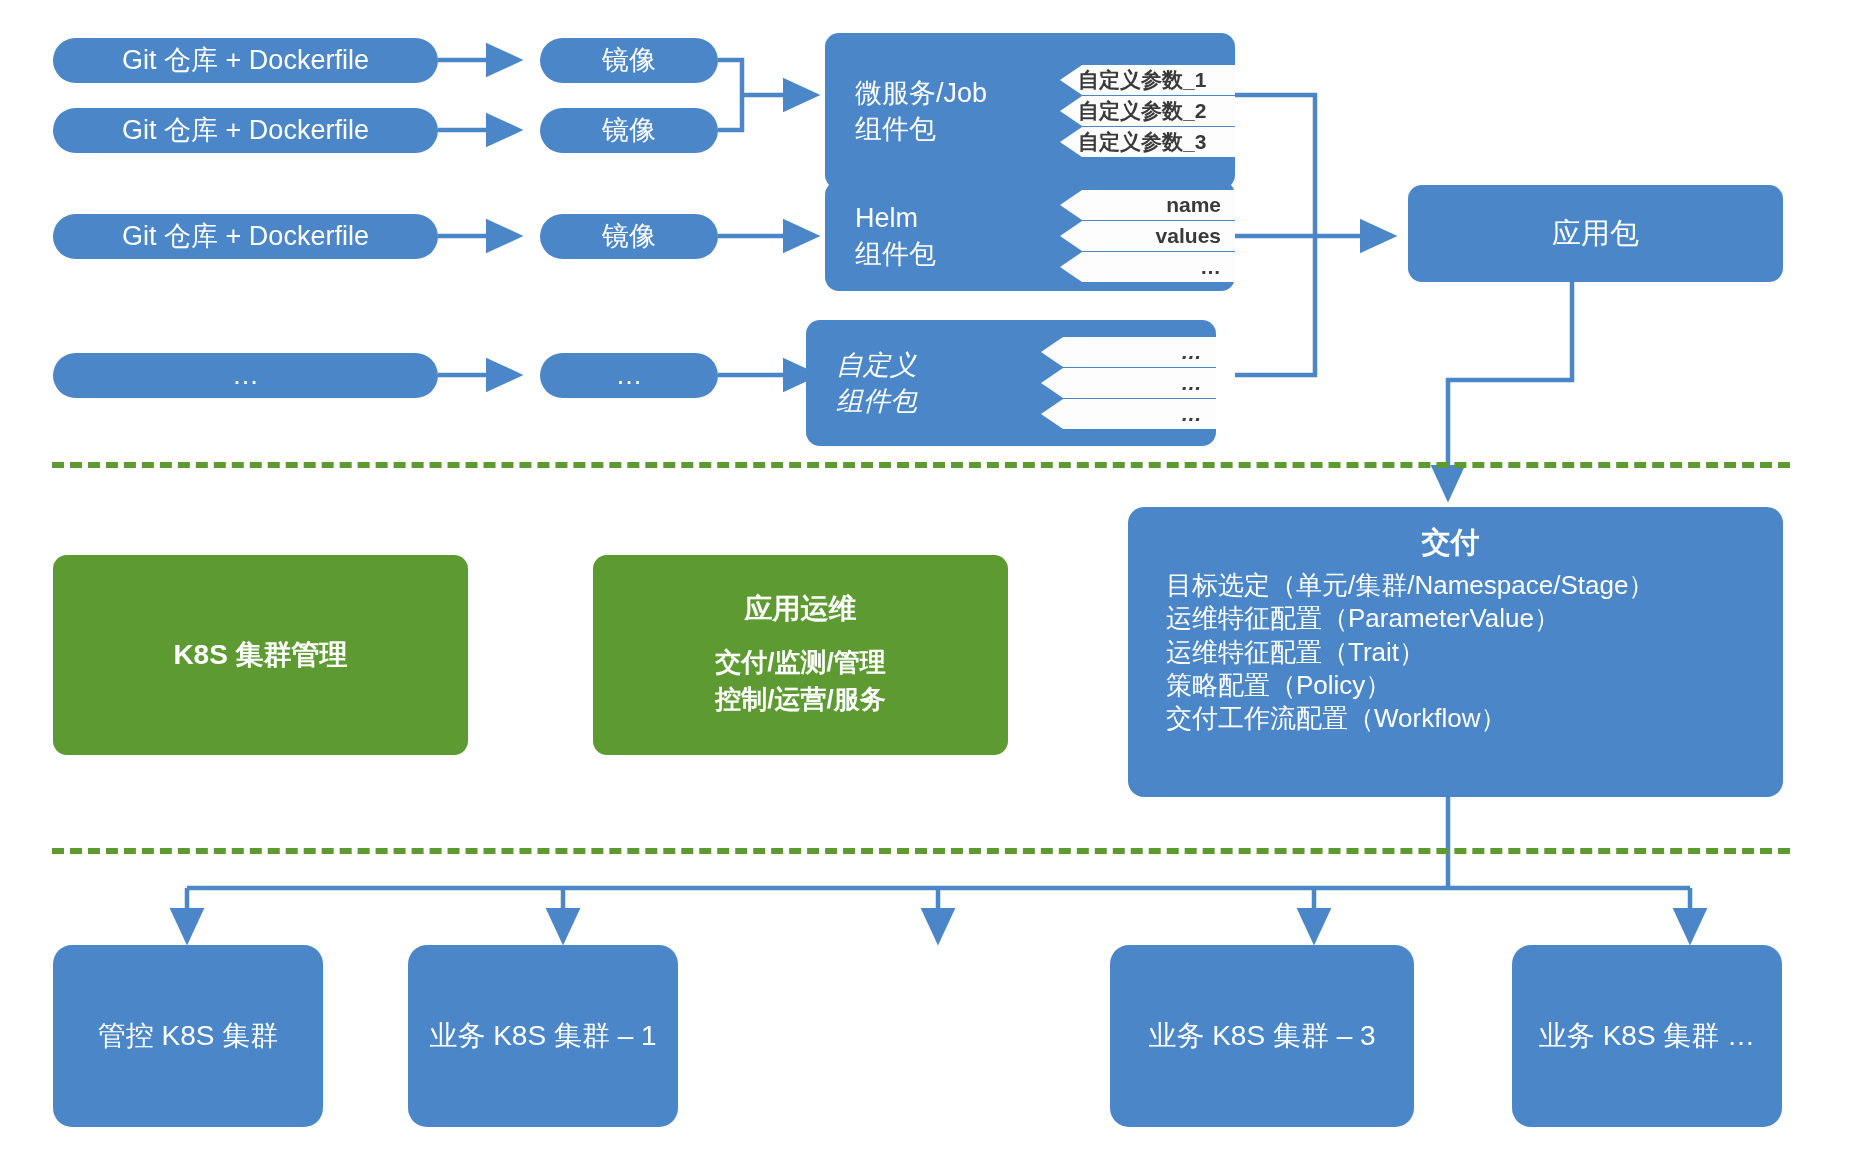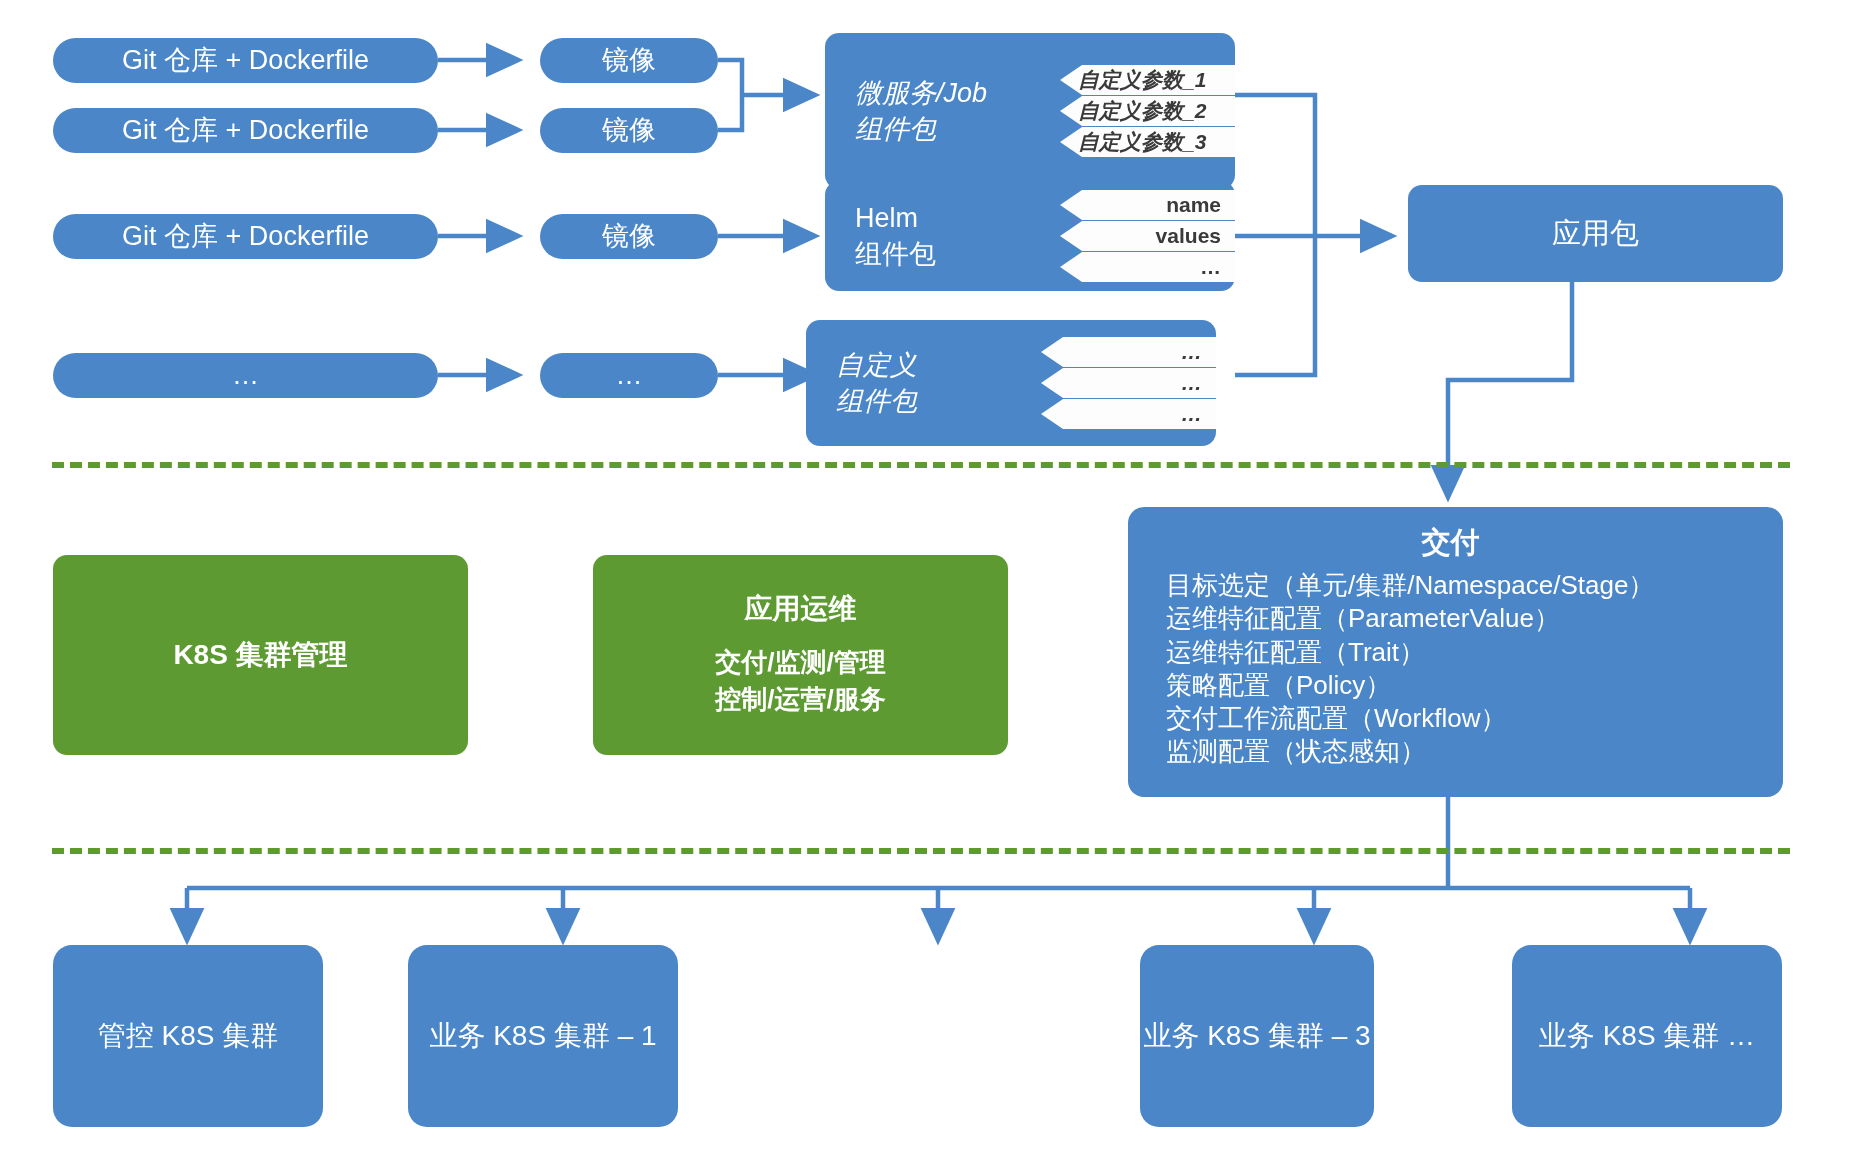--- a/index.html
+++ b/index.html
@@ -203,21 +203,21 @@
   <div class="node pill lbl-27" style="left:540px; top:108px; width:178px; height:45px;">
     <span>镜像</span>
   </div>
   <div class="node pill lbl-27" style="left:540px; top:214px; width:178px; height:45px;">
     <span>镜像</span>
   </div>
   <div class="node pill lbl-27" style="left:540px; top:353px; width:178px; height:45px;">
     <span>…</span>
   </div>
 
-  <div class="pkgbox" style="position:absolute; left:825px; top:33px; width:410px; height:156px;font-style:italic;">
+  <div class="pkgbox" style="position:absolute; left:825px; top:33px; width:410px; height:156px;">
     <div class="pkg-title">微服务/Job
 组件包</div>
     <div class="chips">
       <div class="chip center">
         <span>自定义参数_1</span>
       </div>
       <div class="chip center">
         <span>自定义参数_2</span>
       </div>
       <div class="chip center">
@@ -272,29 +272,28 @@
 控制/运营/服务</span>
   </div>
 
   <div class="delivery" style="left:1128px; top:507px; width:655px; height:290px;">
     <div class="delivery-title">交付</div>
     <div class="delivery-line">目标选定（单元/集群/Namespace/Stage）</div>
     <div class="delivery-line">运维特征配置（ParameterValue）</div>
     <div class="delivery-line">运维特征配置（Trait）</div>
     <div class="delivery-line">策略配置（Policy）</div>
     <div class="delivery-line">交付工作流配置（Workflow）</div>
-    <div class="delivery-line">监测配置（状态感知）</div>
   </div>
 
   <div class="node clusterbox lbl-28" style="left:53px; top:945px; width:270px; height:182px;">
     <span>管控 K8S 集群</span>
   </div>
   <div class="node clusterbox lbl-28" style="left:408px; top:945px; width:270px; height:182px;">
     <span>业务 K8S 集群 – 1</span>
   </div>
-  <div class="node clusterbox lbl-28" style="left:1140px; top:945px; width:234px; height:182px;">
+  <div class="node clusterbox lbl-28" style="left:1110px; top:945px; width:304px; height:182px;">
     <span>业务 K8S 集群 – 3</span>
   </div>
   <div class="node clusterbox lbl-28" style="left:1512px; top:945px; width:270px; height:182px;">
     <span>业务 K8S 集群 …</span>
   </div>
 
 </div>
 
 </body></html>

